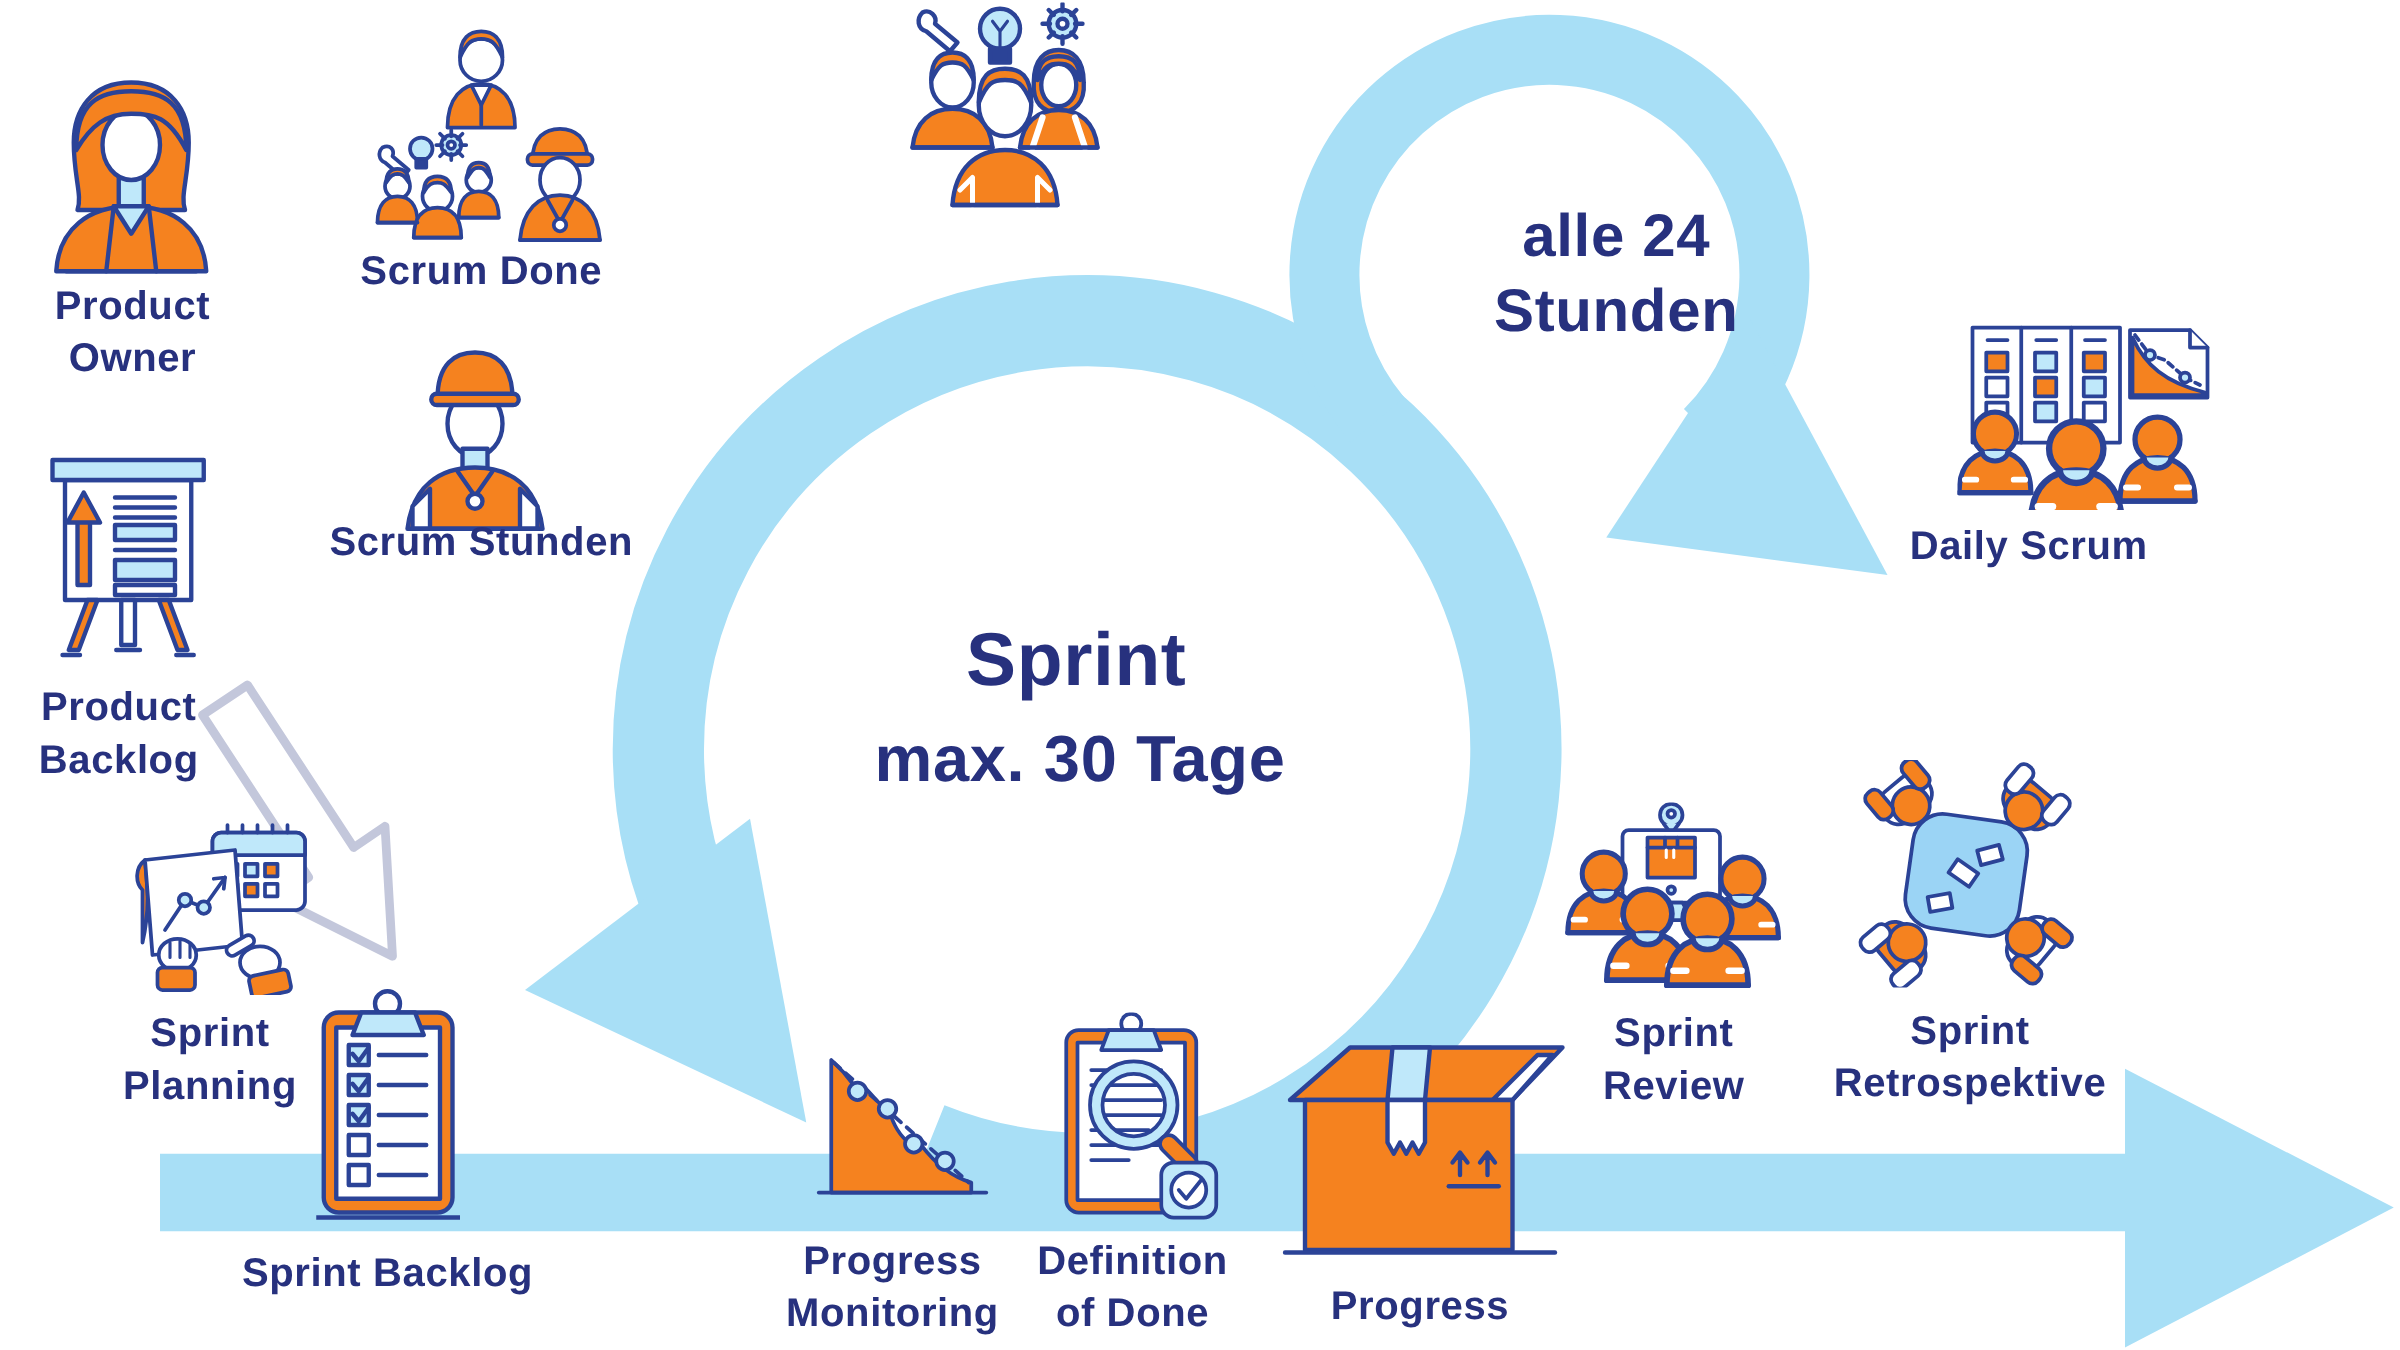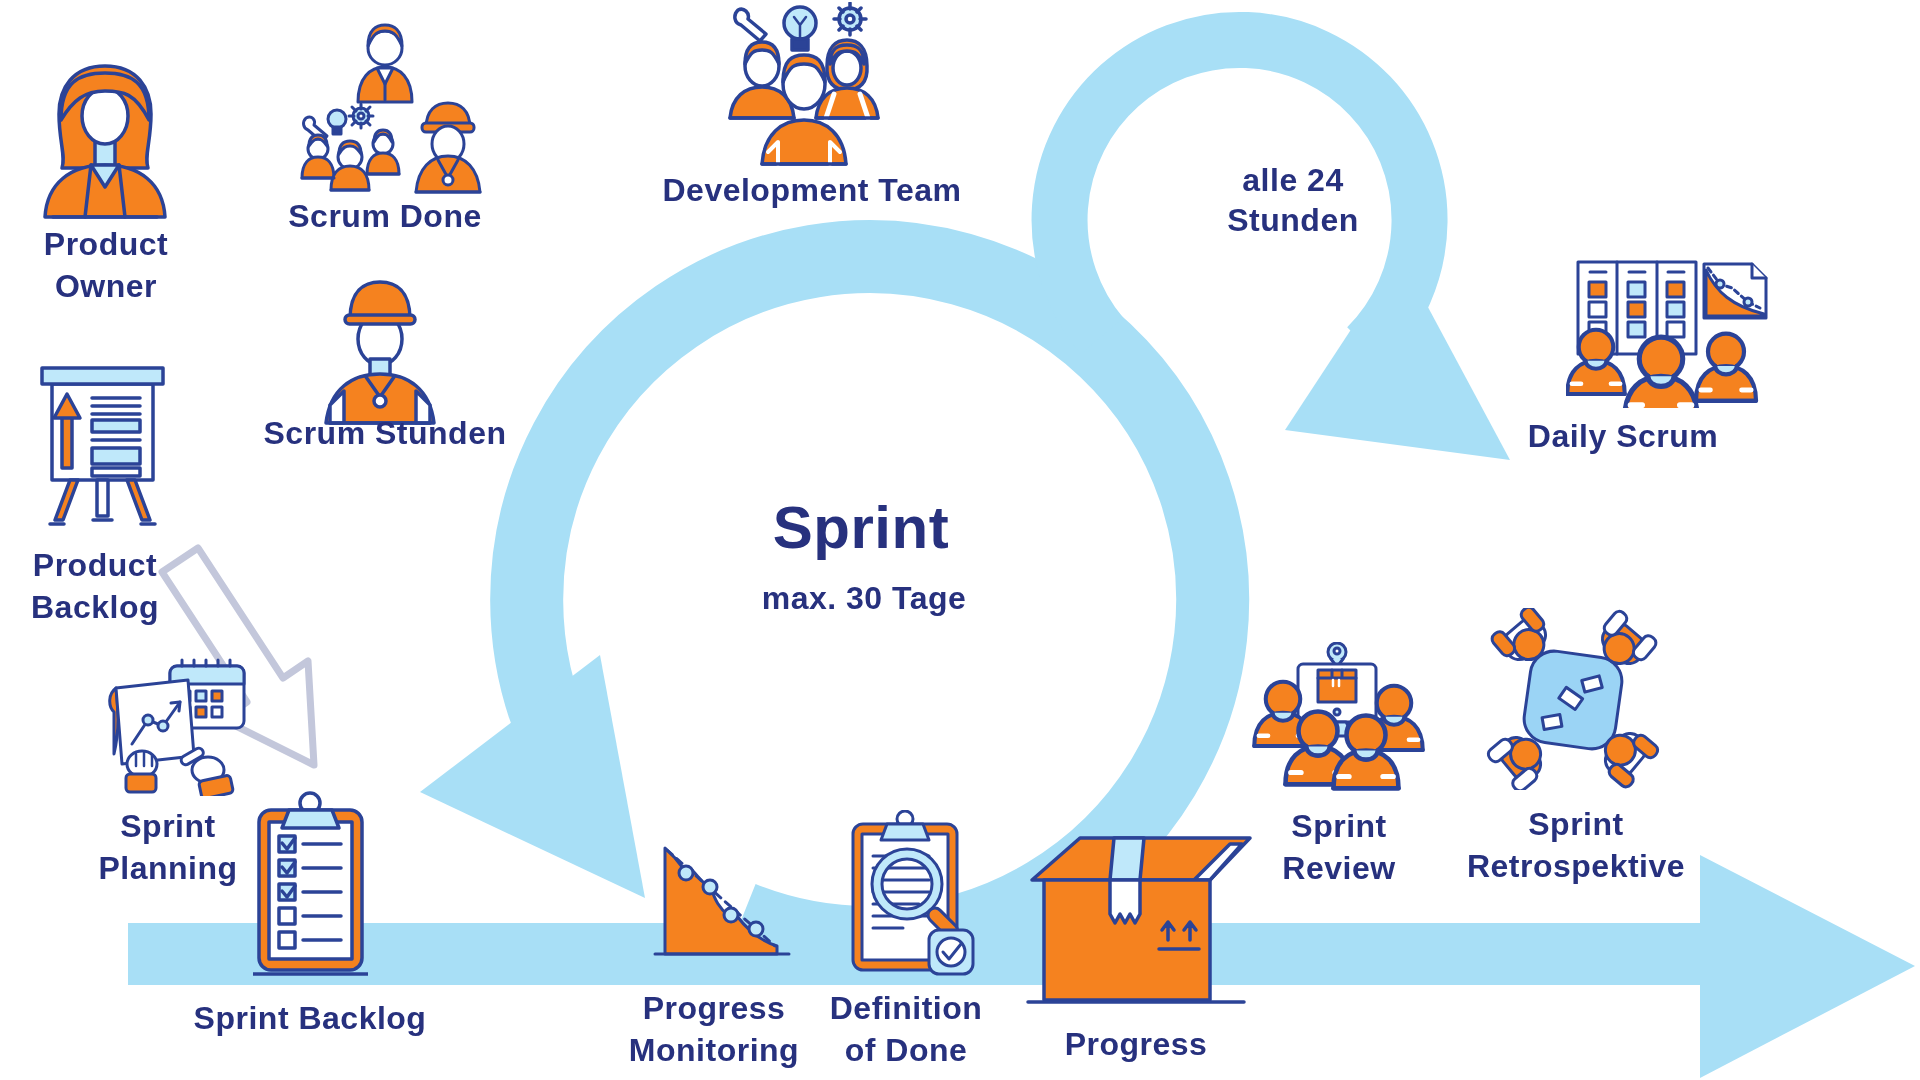--- a/index.html
+++ b/index.html
@@ -4,22 +4,22 @@
 <style>
   html,body{margin:0;padding:0;background:#fff;}
   #stage{position:relative;width:1920px;height:1080px;overflow:hidden;background:#fff;
          font-family:"Liberation Sans",sans-serif;}
   #arrows{position:absolute;left:0;top:0;width:1920px;height:1080px;}
   .icon{position:absolute;}
   .lbl{position:absolute;transform:translateX(-50%);text-align:center;
        font-weight:bold;color:#27317E;white-space:pre-line;line-height:1.3;
        font-size:32px;letter-spacing:0.5px;}
   .lbl.big-title{font-size:60px;line-height:1;}
-  .lbl.big-sub{font-size:32px;line-height:1;}
-  .lbl.loop-note{font-size:32px;line-height:1.26;}
+  .lbl.big-sub{font-size:52px;line-height:1;}
+  .lbl.loop-note{font-size:48px;line-height:1.26;}
 </style>
 </head>
 <body>
 
 <div id="stage">
 
   <svg id="arrows" viewBox="0 0 1920 1080">
     <defs>
       <g id="bb" stroke="#2B4397" stroke-width="3.5" stroke-linejoin="round" stroke-linecap="round">
         <circle cx="0" cy="-27" r="15" fill="#F5821F"></circle>
@@ -323,21 +323,20 @@
         <rect x="-26" y="-2" width="14" height="26" rx="6" fill="#F5821F"></rect>
         <rect x="12" y="-2" width="14" height="26" rx="6" fill="#F5821F"></rect>
       </g>
     </g>
   </svg>
 
   <div class="lbl" style="left:106px;top:224px">Product
 Owner</div>
   <div class="lbl" style="left:385px;top:196px">Scrum Done</div>
   <div class="lbl" style="left:385px;top:413px">Scrum Stunden</div>
-  <div class="lbl" style="left:812px;top:170px">Development Team</div>
   <div class="lbl loop-note" style="left:1293px;top:160px">alle 24
 Stunden</div>
   <div class="lbl" style="left:1623px;top:416px">Daily Scrum</div>
   <div class="lbl big-title" style="left:861px;top:498px">Sprint</div>
   <div class="lbl big-sub" style="left:864px;top:582px">max. 30 Tage</div>
   <div class="lbl" style="left:95px;top:545px">Product
 Backlog</div>
   <div class="lbl" style="left:168px;top:806px">Sprint
 Planning</div>
   <div class="lbl" style="left:310px;top:998px">Sprint Backlog</div>

